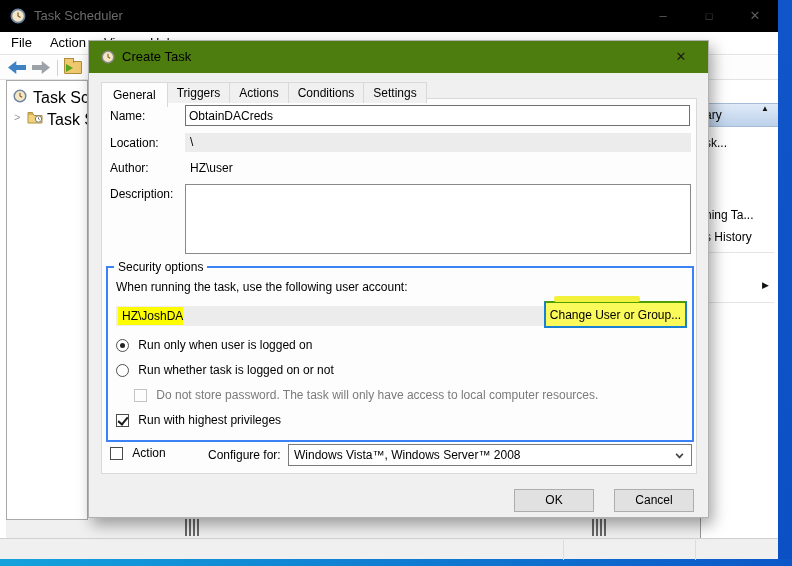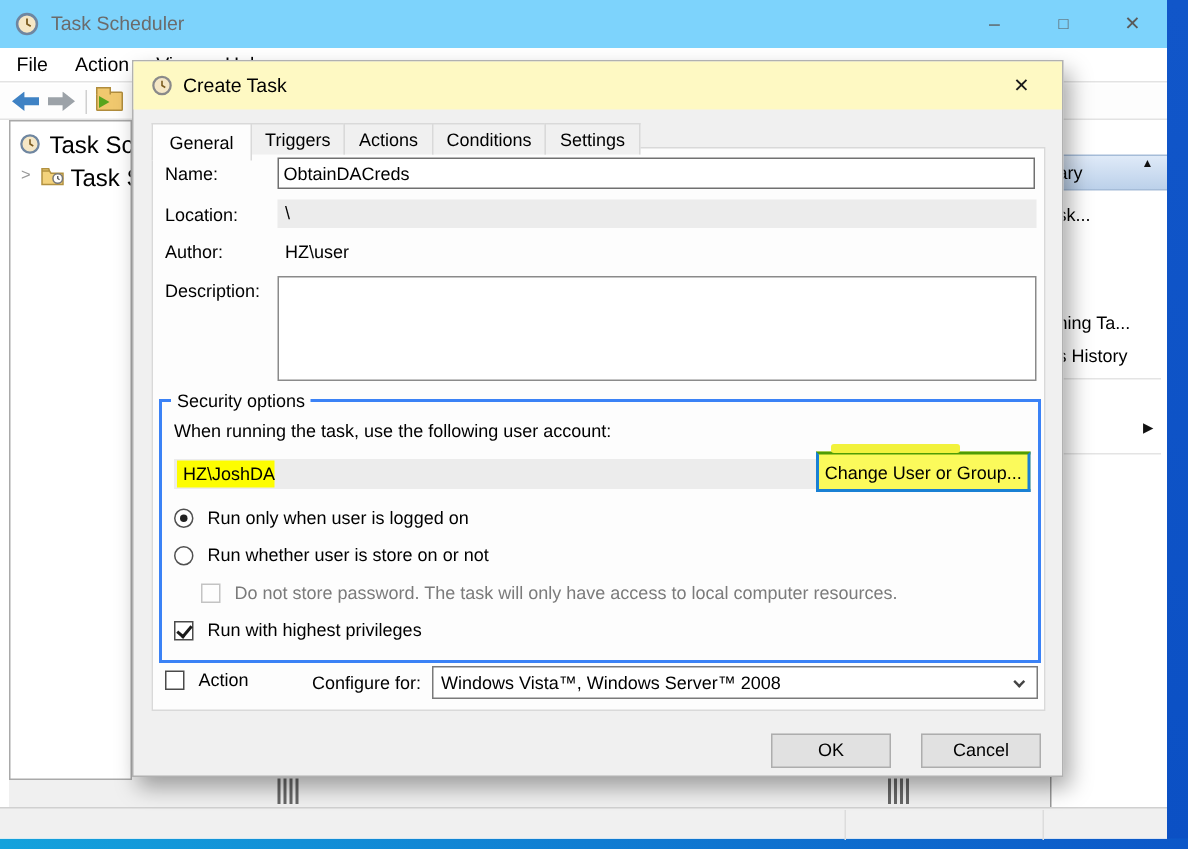--- a/index.html
+++ b/index.html
@@ -8,21 +8,21 @@
 
   
   .desk-right { position:absolute; left:778px; top:0; width:14px; height:566px;
                 background:linear-gradient(180deg,#1156c9,#0b50c4); }
   .desk-bottom { position:absolute; left:0; top:559px; width:792px; height:7px;
                  background:linear-gradient(90deg,#14a2dc,#0c57c8); }
   .desk-left { position:absolute; left:0; top:80px; width:6px; height:458px; background:#0d58c8; }
 
   
   .window { position:absolute; left:0; top:0; width:778px; height:559px; background:#fff; }
-  .titlebar { position:absolute; left:0; top:0; width:778px; height:32px; background:#7dd3fc; }
+  .titlebar { position:absolute; left:0; top:0; width:778px; height:32px; background:#000000; }
   .titlebar .app-icon { position:absolute; left:10px; top:8px; }
   .titlebar .title { position:absolute; left:34px; top:0; line-height:32px; font-size:13px; color:#6b6b6b; }
   .caption-btns { position:absolute; right:0; top:0; height:32px; display:flex; }
   .caption-btn { width:46px; height:32px; text-align:center; line-height:32px; color:#5a5a5a; font-size:13px; }
   .caption-btn.max { font-size:11px; }
 
   .menubar { position:absolute; left:0; top:32px; width:778px; height:23px; background:#fff;
              border-bottom:1px solid #e3e3e3; display:flex; padding-left:2px; }
   .menu-item { padding:3px 9px; font-size:13px; }
 
@@ -61,21 +61,21 @@
   .grip { position:absolute; display:flex; gap:2px; }
   .grip b { width:2px; height:17px; background:#666; }
 
   .statusbar { position:absolute; left:0; top:538px; width:778px; height:21px; background:#f0f0f0;
                border-top:1px solid #d0d0d0; }
   .sb-sep { position:absolute; top:1px; width:1px; height:20px; background:#dcdcdc; }
 
   
   .dialog { position:absolute; left:88px; top:40px; width:621px; height:478px; background:#f0f0f0;
             border:1px solid #b1b1b1; box-shadow:4px 7px 14px rgba(0,0,0,.35); }
-  .dlg-titlebar { position:absolute; left:0; top:0; width:100%; height:32px; background:#fef9c3; }
+  .dlg-titlebar { position:absolute; left:0; top:0; width:100%; height:32px; background:#4d7c0f; }
   .dlg-titlebar .app-icon { position:absolute; left:12px; top:9px; }
   .dlg-title { position:absolute; left:33px; top:0; line-height:32px; font-size:13px; }
   .dlg-close { position:absolute; right:8px; top:0; width:38px; height:31px; text-align:center;
                line-height:31px; font-size:13px; color:#1a1a1a; }
 
   .tabs { position:absolute; left:12px; top:41px; display:flex; align-items:flex-start; z-index:2; }
   .tab { padding:3px 9px; background:#f0f0f0; border:1px solid #d9d9d9; border-bottom:none;
          margin-right:-1px; font-size:12px; }
   .tab.active { background:#fdfdfd; padding:5px 11px; margin-bottom:-1px; z-index:3; position:relative; }
 
@@ -267,21 +267,21 @@
         <button class="change-btn">Change User or Group...</button>
         <div class="hl-streak"></div>
 
         <div class="ctl-row" style="top:70px;">
           <span class="radio sel"></span>
           <span class="ctl-lbl">Run only when user is logged on</span>
         </div>
 
         <div class="ctl-row" style="top:95px;">
           <span class="radio"></span>
-          <span class="ctl-lbl">Run whether user is store on or not</span>
+          <span class="ctl-lbl">Run whether task is logged on or not</span>
         </div>
 
         <div class="ctl-row" style="top:120px;left:26px;">
           <span class="cbx disabled"></span>
           <span class="ctl-lbl dis">Do not store password.  The task will only have access to local computer resources.</span>
         </div>
 
         <div class="ctl-row" style="top:145px;">
           <span class="cbx checked"></span>
           <span class="ctl-lbl">Run with highest privileges</span>

